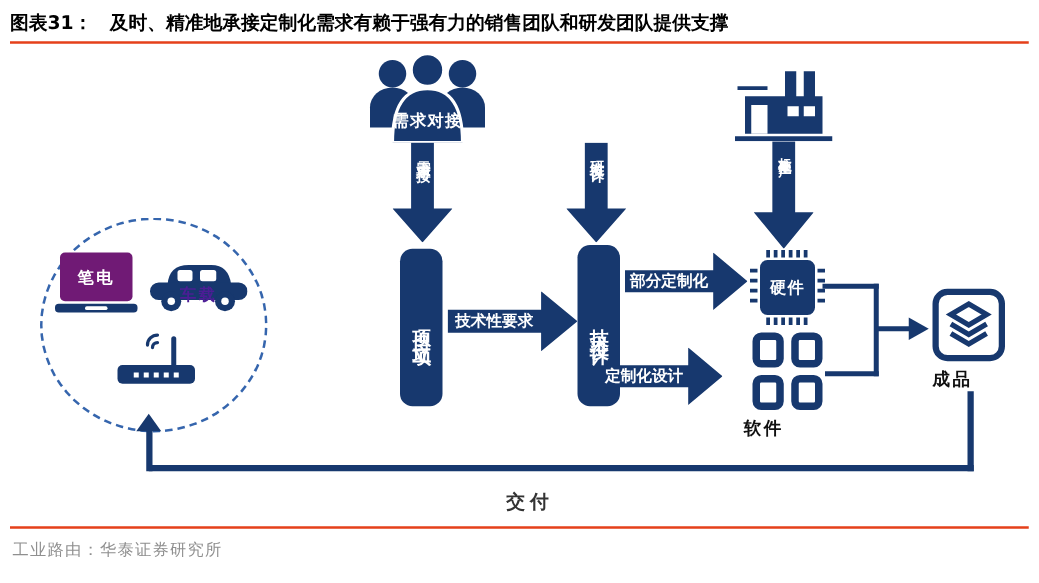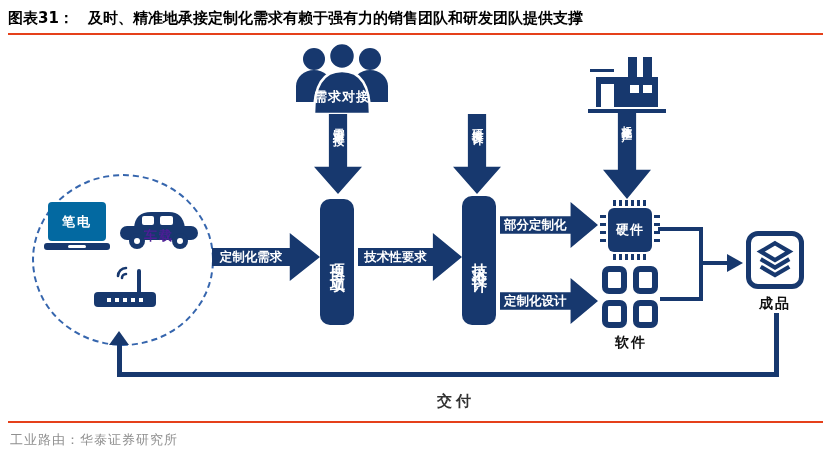--- a/index.html
+++ b/index.html
@@ -13,21 +13,21 @@
   .title-row .fig{margin-right:14px;}
   .rule{position:absolute;left:8px;width:815px;height:2px;background:#E5401A;}
   .rule.top{top:33px;}
   .rule.bottom{top:421px;}
   
   .footer-src{position:absolute;left:10px;top:431px;font-size:13px;color:#8F8F8F;letter-spacing:1px;}
   
   .dashed-circle{position:absolute;left:32px;top:174px;width:178px;height:168px;border:2px dashed #3565AD;border-radius:50%;}
   
   .laptop{left:44px;top:202px;width:66px;height:50px;}
-  .laptop .screen{position:absolute;left:4px;top:0;width:58px;height:39px;background:#0369a1;border-radius:4px;
+  .laptop .screen{position:absolute;left:4px;top:0;width:58px;height:39px;background:#701a75;border-radius:4px;
     display:flex;align-items:center;justify-content:center;color:#fff;font-size:13px;font-weight:bold;letter-spacing:2px;}
   .laptop .base{position:absolute;left:0;top:41px;width:66px;height:7px;background:#17386E;border-radius:3px;}
   .laptop .notch{position:absolute;left:24px;top:43px;width:18px;height:3px;background:#fff;border-radius:2px;}
   
   .car{left:120px;top:208px;width:78px;height:42px;}
   .car .car-label{position:absolute;left:0;top:19px;width:78px;text-align:center;color:#4c1d95;font-size:13px;font-weight:bold;letter-spacing:2px;}
   
   .router{left:92px;top:262px;width:66px;height:48px;}
   .router .antenna{position:absolute;left:45px;top:7px;width:4px;height:25px;background:#17386E;border-radius:2px;}
   .router .rbody{position:absolute;left:2px;top:30px;width:62px;height:15px;background:#17386E;border-radius:4px;
@@ -55,29 +55,29 @@
   
   .factory{left:588px;top:55px;width:78px;height:58px;}
   
   .chip{left:600px;top:200px;width:60px;height:60px;}
   .chip .cbody{position:absolute;left:8px;top:8px;width:44px;height:44px;background:#17386E;border-radius:6px;
     display:flex;align-items:center;justify-content:center;color:#fff;font-size:13px;font-weight:bold;letter-spacing:1px;}
   .pin{position:absolute;background:#17386E;}
   
   .software{left:602px;top:266px;width:58px;height:62px;display:grid;grid-template-columns:25px 25px;grid-template-rows:28px 28px;gap:6px;}
   .software .sq{border:6px solid #17386E;border-radius:7px;box-sizing:border-box;}
-  .icon-label{position:absolute;text-align:center;font-size:14px;font-weight:bold;color:#111;letter-spacing:2px;}
+  .icon-label{position:absolute;text-align:left;font-size:14px;font-weight:bold;color:#111;letter-spacing:2px;}
   
   .product{left:746px;top:231px;width:58px;height:58px;border:5px solid #17386E;border-radius:12px;box-sizing:border-box;
     display:flex;align-items:center;justify-content:center;}
   
   .line{position:absolute;background:#17386E;}
   .arrowhead-right{position:absolute;width:0;height:0;border-top:9px solid transparent;border-bottom:9px solid transparent;border-left:16px solid #17386E;}
   .arrowhead-up{position:absolute;width:0;height:0;border-left:10px solid transparent;border-right:10px solid transparent;border-bottom:14px solid #17386E;}
-  .delivery{position:absolute;left:405px;top:392px;width:70px;text-align:right;font-size:15px;font-weight:bold;color:#333;letter-spacing:4px;}
+  .delivery{position:absolute;left:405px;top:392px;width:70px;text-align:left;font-size:15px;font-weight:bold;color:#333;letter-spacing:4px;}
 </style>
 </head>
 <body>
 
 <div id="canvas">
 
   <div class="title-row">
     <span class="fig">图表31：</span><span>及时、精准地承接定制化需求有赖于强有力的销售团队和研发团队提供支撑</span>
   </div>
   <div class="rule top"></div>
@@ -160,41 +160,38 @@
     <div class="antenna"></div>
     <div class="rbody">
       <div class="dot"></div>
         <div class="dot"></div>
         <div class="dot"></div>
         <div class="dot"></div>
         <div class="dot"></div>
     </div>
   </div>
 
-  <div class="harrow" style="left:212px;top:233px;width:108px;height:48px;">
-    <span>定制化需求</span>
-  </div>
 
   <div class="vbox" style="left:320px;top:199px;height:126px;">
     <span>项目立项</span>
   </div>
 
   <div class="harrow" style="left:358px;top:233px;width:104px;height:48px;">
     <span>技术性要求</span>
   </div>
 
   <div class="vbox" style="left:462px;top:196px;height:129px;">
     <span>技术设计</span>
   </div>
 
   <div class="harrow" style="left:500px;top:202px;width:98px;height:46px;">
     <span>部分定制化</span>
   </div>
 
-  <div class="harrow" style="left:500px;top:278px;width:98px;height:46px;">
+  <div class="harrow" style="left:480px;top:278px;width:98px;height:46px;">
     <span>定制化设计</span>
   </div>
 
   <div class="abs chip">
 
     <div class="pin" style="left:13px;top:0;width:3px;height:6px;"></div>
     <div class="pin" style="left:19px;top:0;width:3px;height:6px;"></div>
     <div class="pin" style="left:25px;top:0;width:3px;height:6px;"></div>
     <div class="pin" style="left:31px;top:0;width:3px;height:6px;"></div>
     <div class="pin" style="left:37px;top:0;width:3px;height:6px;"></div>

